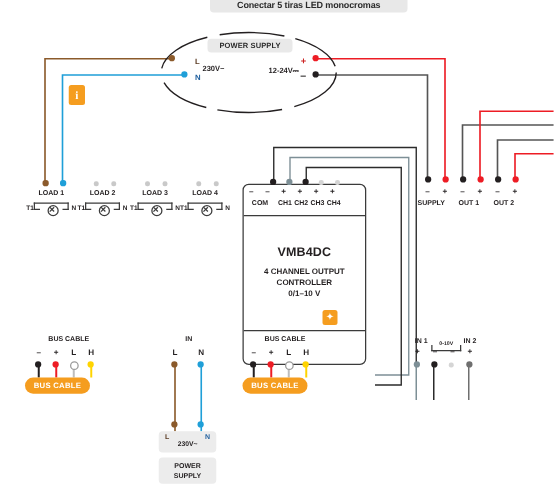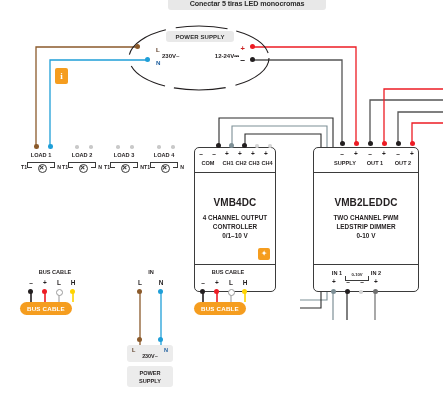--- a/index.html
+++ b/index.html
@@ -215,21 +215,21 @@
   <div class="dot" style="left:42px;top:289px;width:5px;height:5px;background:#ed1c24;"></div>
   <div class="dot" style="left:56px;top:289px;width:5px;height:5px;background:#fff;border:1px solid #9a9a9a;"></div>
   <div class="dot" style="left:70px;top:289px;width:5px;height:5px;background:#ffd400;"></div>
   <div class="dot" style="left:137px;top:289px;width:5px;height:5px;background:#8b5a2b;"></div>
   <div class="dot" style="left:158px;top:289px;width:5px;height:5px;background:#1f9fd8;"></div>
 
   <div class="bus-badge" style="left:20px;top:302px;">
     <span>BUS CABLE</span>
   </div>
 
-  <div class="module" style="left:194px;top:147px;width:82px;height:145px;">
+  <div class="module" style="left:194px;top:147px;width:99px;height:145px;">
     <div class="mod-top" style="height:24px;"></div>
     <div class="mod-bot" style="height:26px;"></div>
     <div class="mod-body" style="top:24px;bottom:26px;">
       <div class="mod-title">VMB4DC</div>
       <div class="mod-sub">
         <div>4 CHANNEL OUTPUT</div>
         <div>CONTROLLER</div>
         <div>0/1–10 V</div>
       </div>
     </div>
@@ -265,32 +265,20 @@
   <div class="term-sign" style="left:238px;top:279px;width:14px;">H</div>
   <div class="dot" style="left:200px;top:289px;width:5px;height:5px;background:#231f20;"></div>
   <div class="dot" style="left:214px;top:289px;width:5px;height:5px;background:#ed1c24;"></div>
   <div class="dot" style="left:228px;top:289px;width:5px;height:5px;background:#fff;border:1px solid #9a9a9a;"></div>
   <div class="dot" style="left:242px;top:289px;width:5px;height:5px;background:#ffd400;"></div>
 
   <div class="bus-badge" style="left:194px;top:302px;">
     <span>BUS CABLE</span>
   </div>
 
-  <div class="module" style="left:313px;top:147px;width:106px;height:145px;">
-    <div class="mod-top" style="height:24px;"></div>
-    <div class="mod-bot" style="height:26px;"></div>
-    <div class="mod-body" style="top:24px;bottom:26px;">
-      <div class="mod-title">VMB2LEDDC</div>
-      <div class="mod-sub">
-        <div>TWO CHANNEL PWM</div>
-        <div>LEDSTRIP DIMMER</div>
-        <div>0-10 V</div>
-      </div>
-    </div>
-  </div>
 
   <div class="term-sign" style="left:336px;top:150px;width:12px;">–</div>
   <div class="term-sign" style="left:350px;top:150px;width:12px;">+</div>
   <div class="term-sign" style="left:364px;top:150px;width:12px;">–</div>
   <div class="term-sign" style="left:378px;top:150px;width:12px;">+</div>
   <div class="term-sign" style="left:392px;top:150px;width:12px;">–</div>
   <div class="term-sign" style="left:406px;top:150px;width:12px;">+</div>
 
   <div class="term-label" style="left:329px;top:160px;width:32px;">SUPPLY</div>
   <div class="term-label" style="left:361px;top:160px;width:28px;">OUT 1</div>

